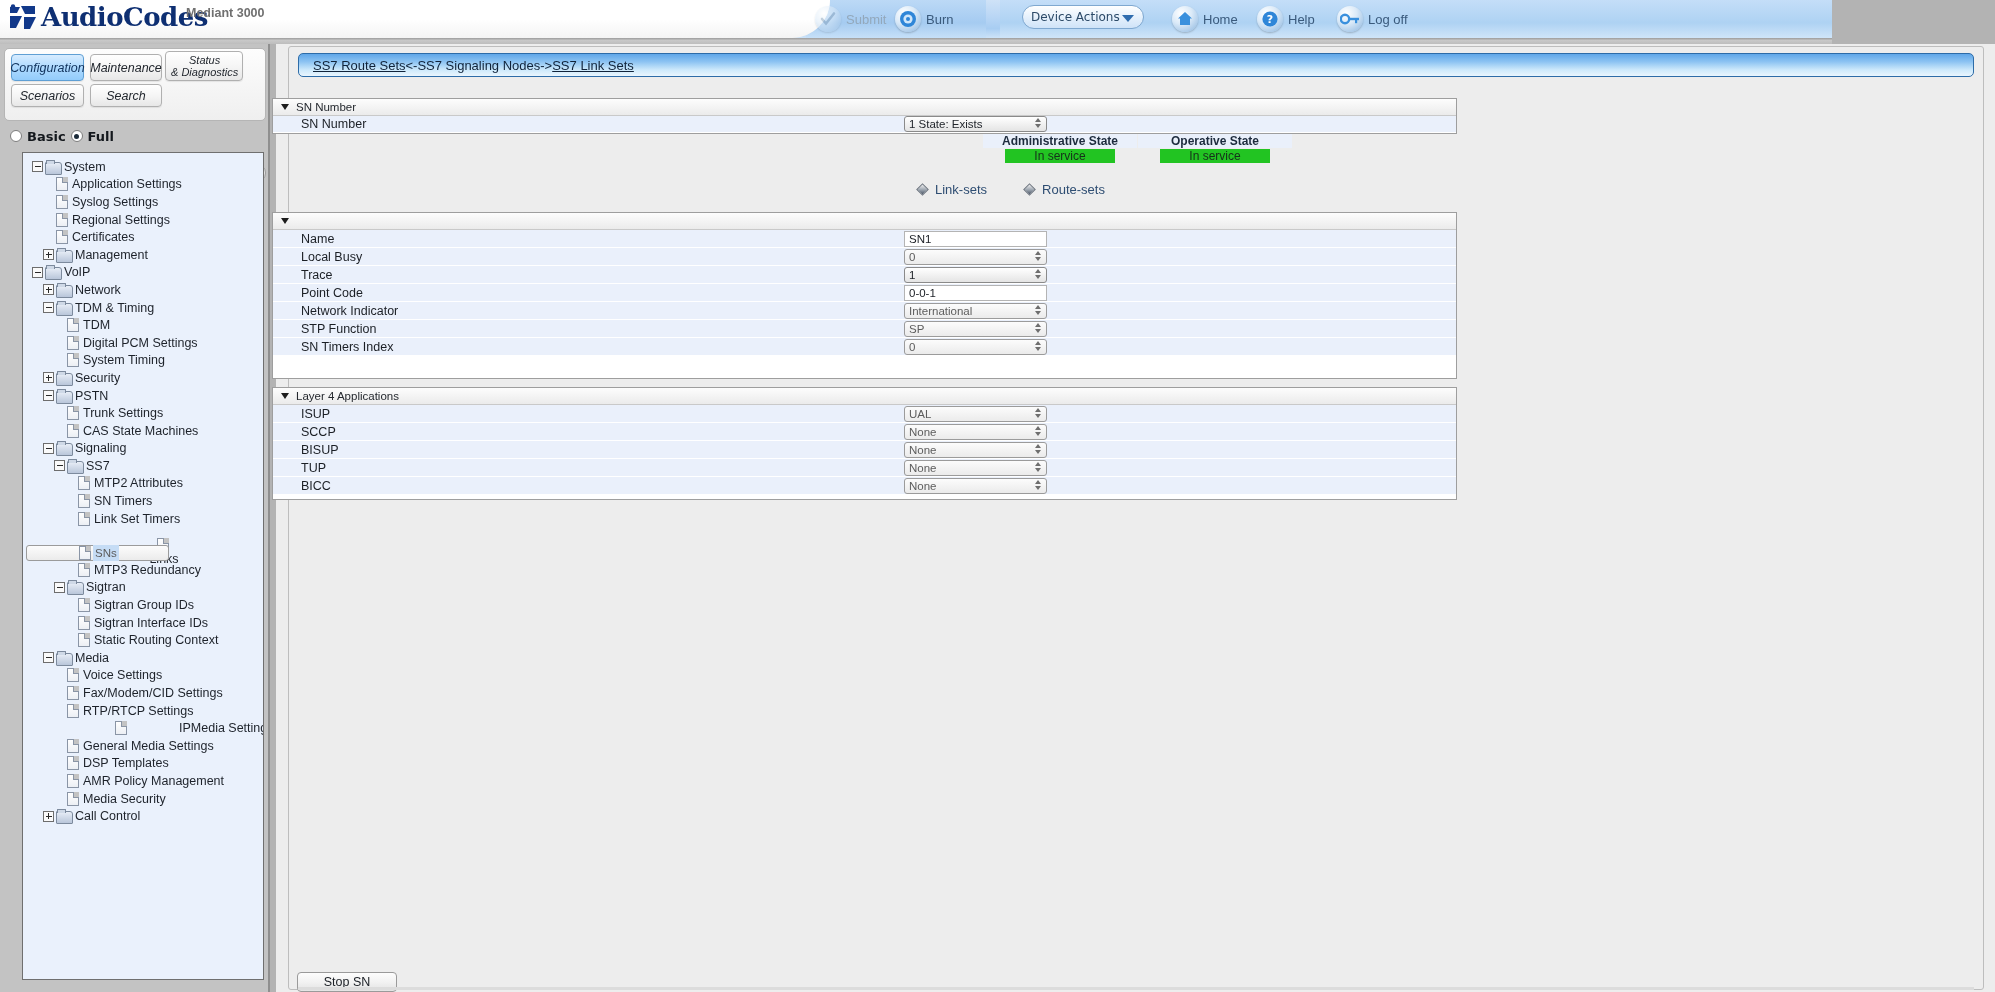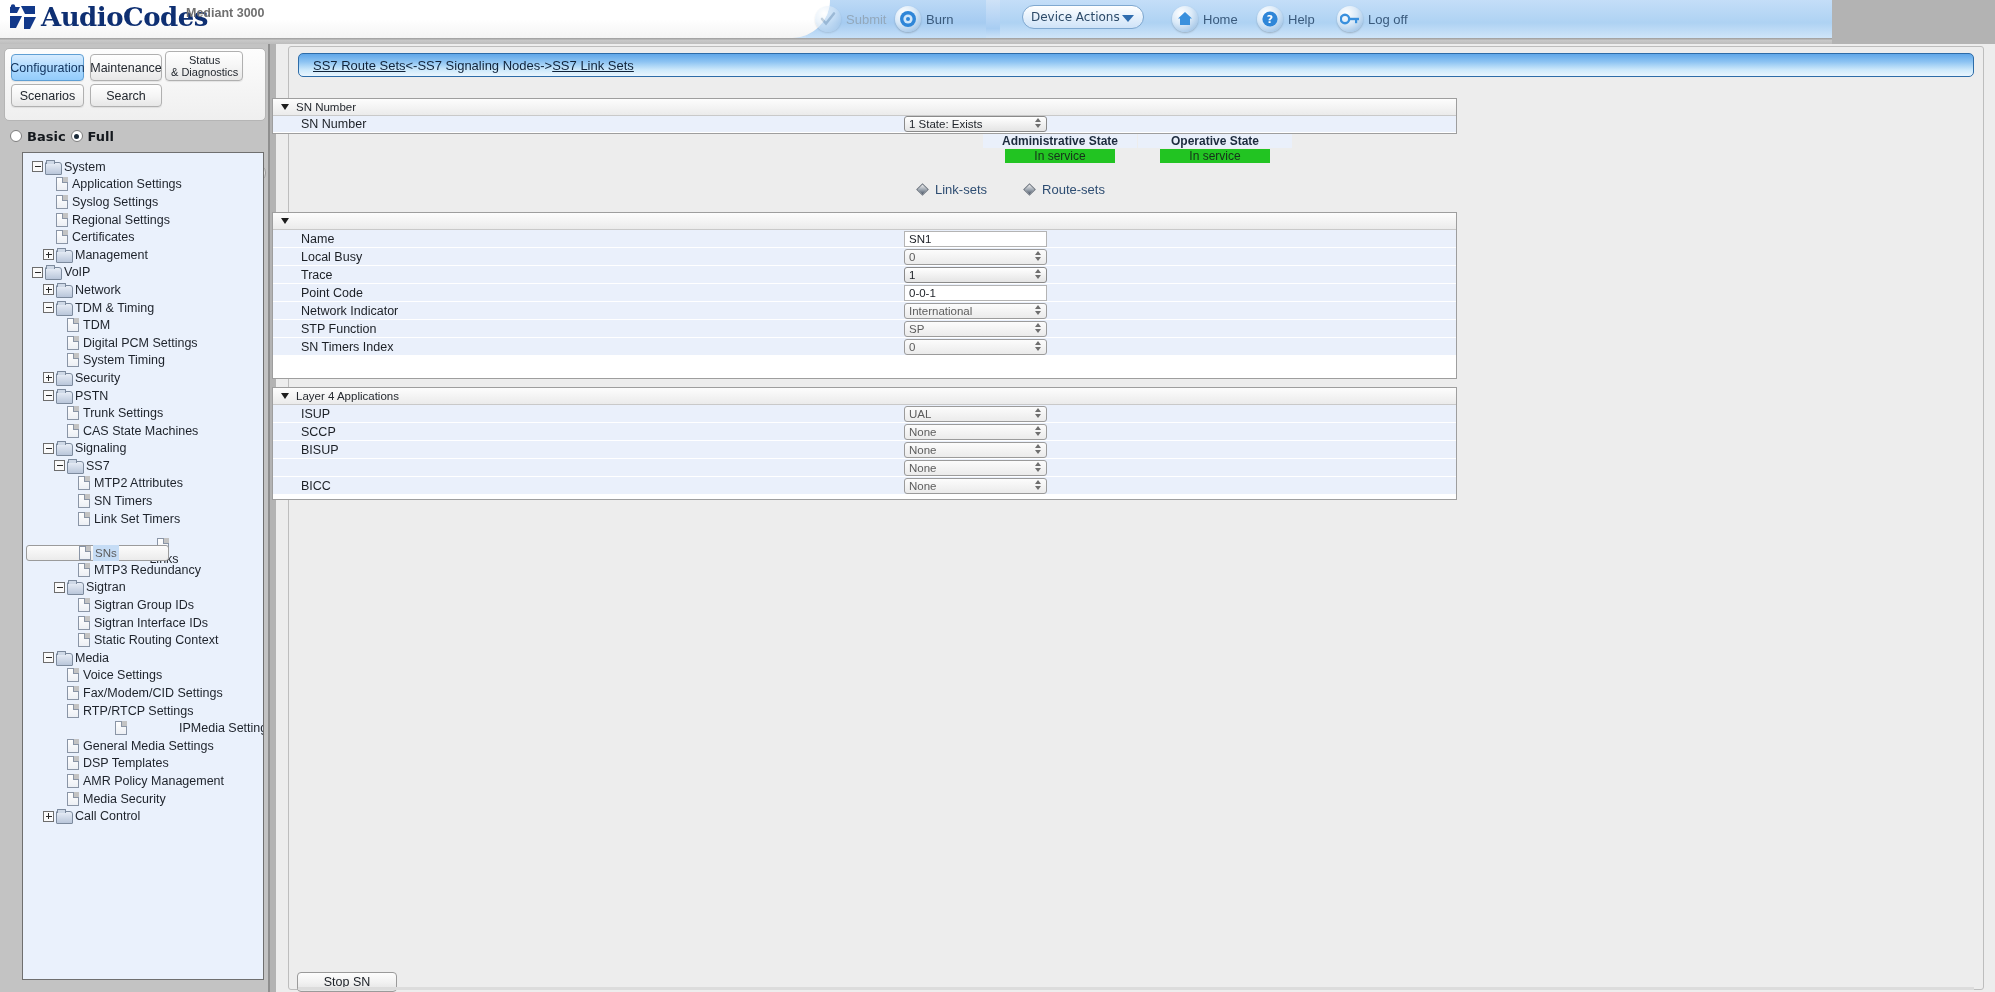--- a/index.html
+++ b/index.html
@@ -87,21 +87,21 @@
   }
 
   
   .leftpanel {
     position: absolute; left: 0px; top: 44px; width: 270px; height: 948px;
     background: #c3c3c3;
   }
   .tabbox {
     position: absolute; left: 4px; top: 4px; width: 262px; height: 73px;
     background: linear-gradient(to bottom,#fdfdfd 0%, #efefef 100%);
-    border: 1px solid #b5b5b5; border-radius: 5px;
+    border: 1px solid #b5b5b5; border-radius: 5px; font-style: italic;
   }
   .tab {
     position: absolute; border: 1px solid #b0b0b0; border-radius: 4px;
     background: linear-gradient(to bottom, #ffffff 0%, #f4f4f4 55%, #e7e7e7 100%);
     font-size: 12.5px; color: #23282f; cursor: pointer;
     display: flex; align-items: center; justify-content: center; text-align: center;
     font-family: "Liberation Sans", sans-serif; line-height: 1.12;
     box-shadow: 0 1px 1px rgba(0,0,0,.08);
   }
   .tab.active {
@@ -742,20 +742,21 @@
             <span class="sel">
               <span>None</span>
               <span class="arrows">
                 <i class="u"></i>
                 <i class="d"></i>
               </span>
             </span>
           </span>
         </div>
         <div class="frow">
+          <span class="flabel">TUP</span>
           <span class="fctrl">
             <span class="sel">
               <span>None</span>
               <span class="arrows">
                 <i class="u"></i>
                 <i class="d"></i>
               </span>
             </span>
           </span>
         </div>

